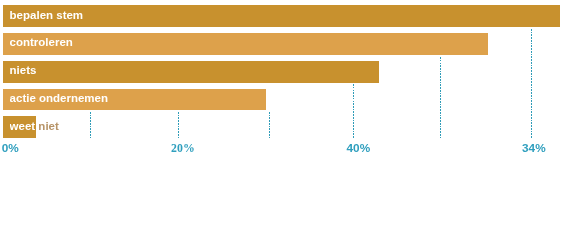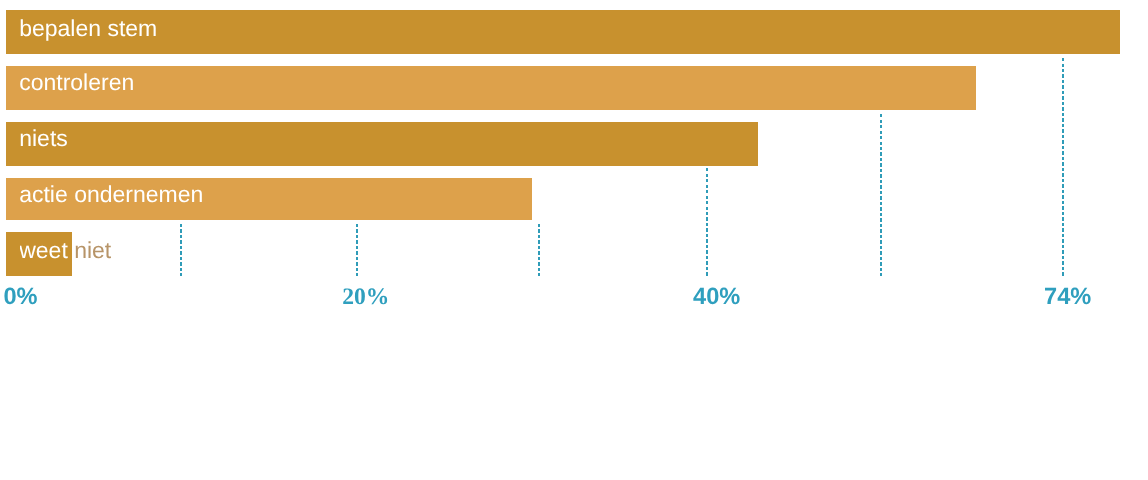--- a/index.html
+++ b/index.html
@@ -2,21 +2,21 @@
 <html><head>
 <meta charset="utf-8">
 <style>
   html,body{margin:0;padding:0;}
   body{width:574px;height:198px;background:#ffffff;
        font-family:"Liberation Sans",sans-serif;overflow:hidden;
        -webkit-font-smoothing:antialiased;}
   #chart{position:relative;width:574px;height:198px;background:#fff;}
   .gridline{position:absolute;width:1px;}
   .bar{position:absolute;}
-  .barlabel{position:absolute;font-weight:normal;white-space:nowrap;
+  .barlabel{position:absolute;font-weight:bold;white-space:nowrap;
             font-size:11.5px;line-height:14px;}
   .barlabel.under{color:#b79468;}
   .barlabel.over{color:#ffffff;overflow:hidden;}
   .barlabel.over span{position:absolute;left:0;top:0;white-space:nowrap;}
   .ticklabel{position:absolute;font-weight:bold;white-space:nowrap;
              font-size:11.8px;line-height:14px;color:#2f9fbe;}
 </style>
 </head>
 <body>
 
@@ -48,14 +48,14 @@
       <span>actie ondernemen</span>
     </div>
     <div class="barlabel under" style="left: 9.6px; top: 118.5px;">weet niet</div>
     <div class="bar" style="left: 3.2px; top: 116.2px; width: 32.4638px; height: 21.8px; background: rgb(200, 145, 46);"></div>
     <div class="barlabel over" style="left: 9.6px; top: 118.5px; width: 26.0638px; height: 14px;">
       <span>weet niet</span>
     </div>
     <div class="ticklabel" style="top: 141.4px; left: 1.7px;">0%</div>
     <div class="ticklabel" style="top: 141.4px; left: 182.88px; transform: translateX(-50%); font-family: Liberation Serif, serif;">20%</div>
     <div class="ticklabel" style="top: 141.4px; left: 358.36px; transform: translateX(-50%);">40%</div>
-    <div class="ticklabel" style="top: 141.4px; left: 533.84px; transform: translateX(-50%);">74%</div>
+    <div class="ticklabel" style="top: 141.4px; left: 533.84px; transform: translateX(-50%);">34%</div>
   </div>
 
 </body></html>

